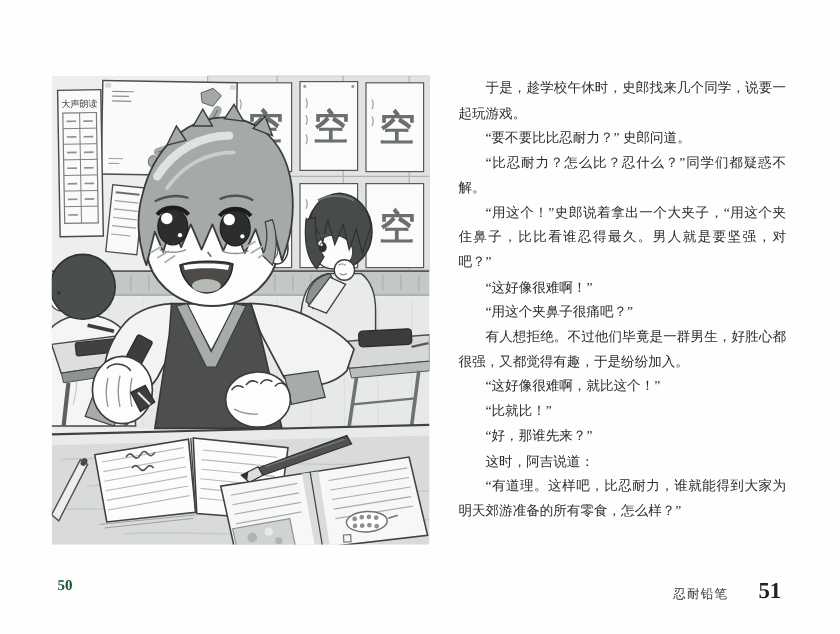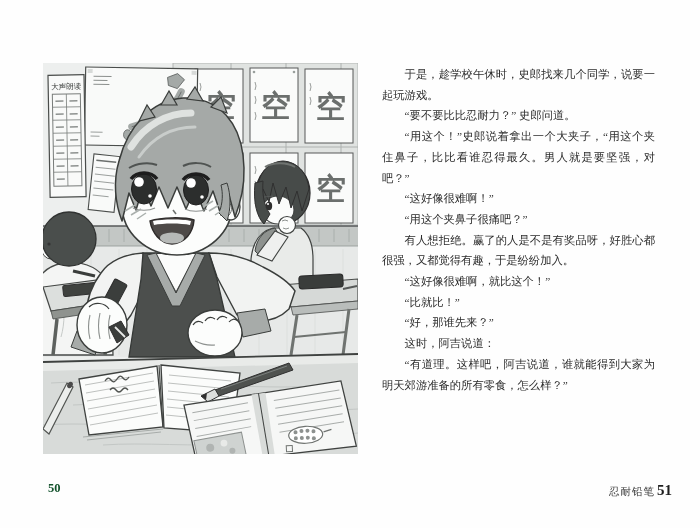--- a/index.html
+++ b/index.html
@@ -3,23 +3,23 @@
 <meta charset="utf-8">
 <style>
   html,body{margin:0;padding:0;background:#ffffff;}
   .spread{position:relative;width:700px;height:528px;background:#fefefe;overflow:hidden;
           font-family:"Liberation Serif","DejaVu Serif",serif;color:#2b2b2b;}
   .illustration{position:absolute;left:43px;top:63px;width:315px;height:391px;overflow:hidden;}
   .story{position:absolute;left:382px;top:64px;width:273px;font-size:11.3px;line-height:20.7px;
          text-align:justify;letter-spacing:0;}
   .story p{margin:0;text-indent:2em;}
   .pageno-left{position:absolute;left:48px;top:481px;font-size:12.5px;font-weight:bold;color:#14532d;}
-  .footer-right{position:absolute;right:28px;top:482px;display:flex;align-items:baseline;gap:2px;}
+  .footer-right{position:absolute;right:49px;top:482px;display:flex;align-items:baseline;gap:25px;}
   .footer-right .title{font-size:10.5px;color:#3a3a3a;letter-spacing:1px;}
-  .footer-right .num{font-size:15px;font-weight:bold;color:#1e1e1e;}
+  .footer-right .num{font-size:19px;font-weight:bold;color:#1e1e1e;}
   svg text{font-family:"Liberation Serif","DejaVu Serif",serif;}
 </style>
 </head>
 <body>
 
 <div class="spread">
 
   <div class="illustration">
     <svg width="315" height="391" viewBox="0 0 315 391">
 
@@ -269,29 +269,30 @@
           </g>
           <rect x="242" y="384" width="6" height="6" fill="none" stroke="#6f7370" stroke-width="1"></rect>
         </g>
       </g>
     </svg>
   </div>
 
   <div class="story">
       <p>于是，趁学校午休时，史郎找来几个同学，说要一起玩游戏。</p>
       <p>“要不要比比忍耐力？” 史郎问道。</p>
+      <p>“比忍耐力？怎么比？忍什么？”同学们都疑惑不解。</p>
       <p>“用这个！”史郎说着拿出一个大夹子，“用这个夹住鼻子，比比看谁忍得最久。男人就是要坚强，对吧？”</p>
       <p>“这好像很难啊！”</p>
       <p>“用这个夹鼻子很痛吧？”</p>
-      <p>有人想拒绝。赢了的人是不是有奖品呀，好胜心都很强，又都觉得有趣，于是纷纷加入。</p>
+      <p>有人想拒绝。不过他们毕竟是一群男生，好胜心都很强，又都觉得有趣，于是纷纷加入。</p>
       <p>“这好像很难啊，就比这个！”</p>
       <p>“比就比！”</p>
       <p>“好，那谁先来？”</p>
       <p>这时，阿吉说道：</p>
-      <p>“有道理。这样吧，阿吉说道，谁就能得到大家为明天郊游准备的所有零食，怎么样？”</p>
+      <p>“有道理。这样吧，比忍耐力，谁就能得到大家为明天郊游准备的所有零食，怎么样？”</p>
     </div>
 
   <div class="pageno-left">50</div>
   <div class="footer-right">
     <span class="title">忍耐铅笔</span>
     <span class="num">51</span>
   </div>
 
 </div>
 

